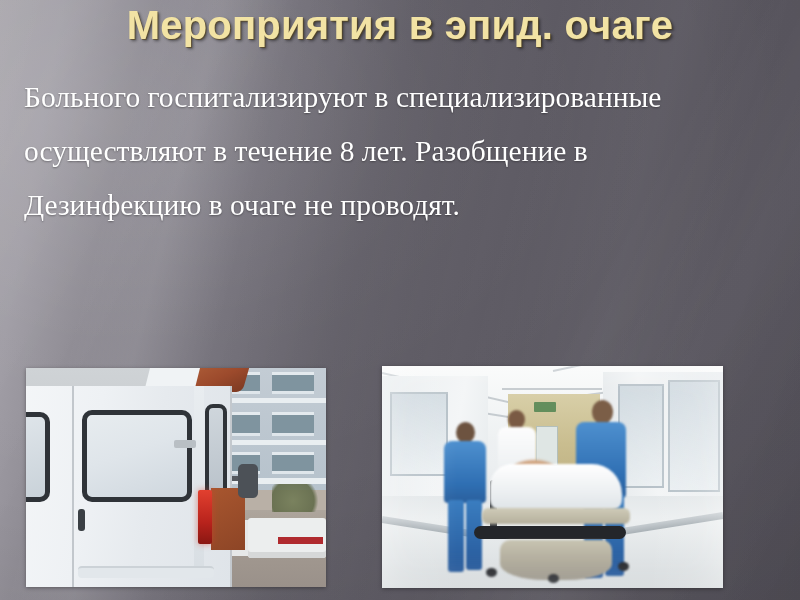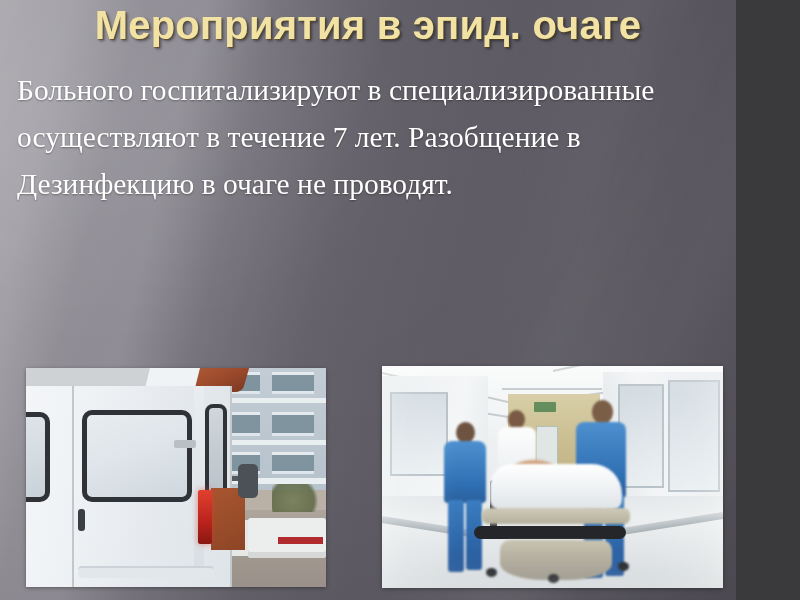--- a/index.html
+++ b/index.html
@@ -3,21 +3,21 @@
 <meta charset="utf-8">
 <title>Мероприятия в эпид. очаге</title>
 <style>
   html, body {
     margin: 0;
     padding: 0;
     background: #3a3a3d;
   }
   .slide {
     position: relative;
-    width: 736px;
+    width: 800px;
     height: 600px;
     overflow: hidden;
     font-family: "Liberation Serif", "DejaVu Serif", serif;
     background: #0f766e;
   }
   
   .bg-base {
     position: absolute;
     inset: 0;
     background:
@@ -101,21 +101,21 @@
   .body-text {
     position: absolute;
     left: 8px;
     top: 62px;
     width: 768px;
     color: #ffffff;
     font-size: 29.5px;
     line-height: 38.2px;
     text-shadow: 0 1px 2px rgba(0,0,0,0.35);
   }
-  .body-text p { margin: 9px; white-space: nowrap; }
+  .body-text p { margin: 16px; white-space: nowrap; }
 
   
   .photo {
     position: absolute;
     overflow: hidden;
     background: #c9cdd2;
     box-shadow: 0 1px 4px rgba(0,0,0,.35);
   }
   #photo-ambulance {
     left: 26px; top: 368px;
@@ -409,21 +409,21 @@
 
   <div class="bg-base"></div>
   <div class="bg-streak streak-a"></div>
   <div class="bg-streak streak-b"></div>
   <div class="bg-vig"></div>
 
   <div class="title">Мероприятия в эпид. очаге</div>
 
   <div class="body-text">
     <p>Больного госпитализируют в специализированные</p>
-    <p>осуществляют в течение 7 лет. Разобщение в</p>
+    <p>осуществляют в течение 8 лет. Разобщение в</p>
     <p>Дезинфекцию в очаге не проводят.</p>
   </div>
 
   <div class="photo" id="photo-ambulance">
     <div class="amb-sky"></div>
 
     <div class="amb-building">
       <div class="amb-ledge" style="left:0;top:30px;width:114px;height:5px;"></div>
       <div class="amb-ledge" style="left:0;top:72px;width:114px;height:5px;"></div>
       <div class="amb-ledge" style="left:0;top:110px;width:114px;height:6px;"></div>

